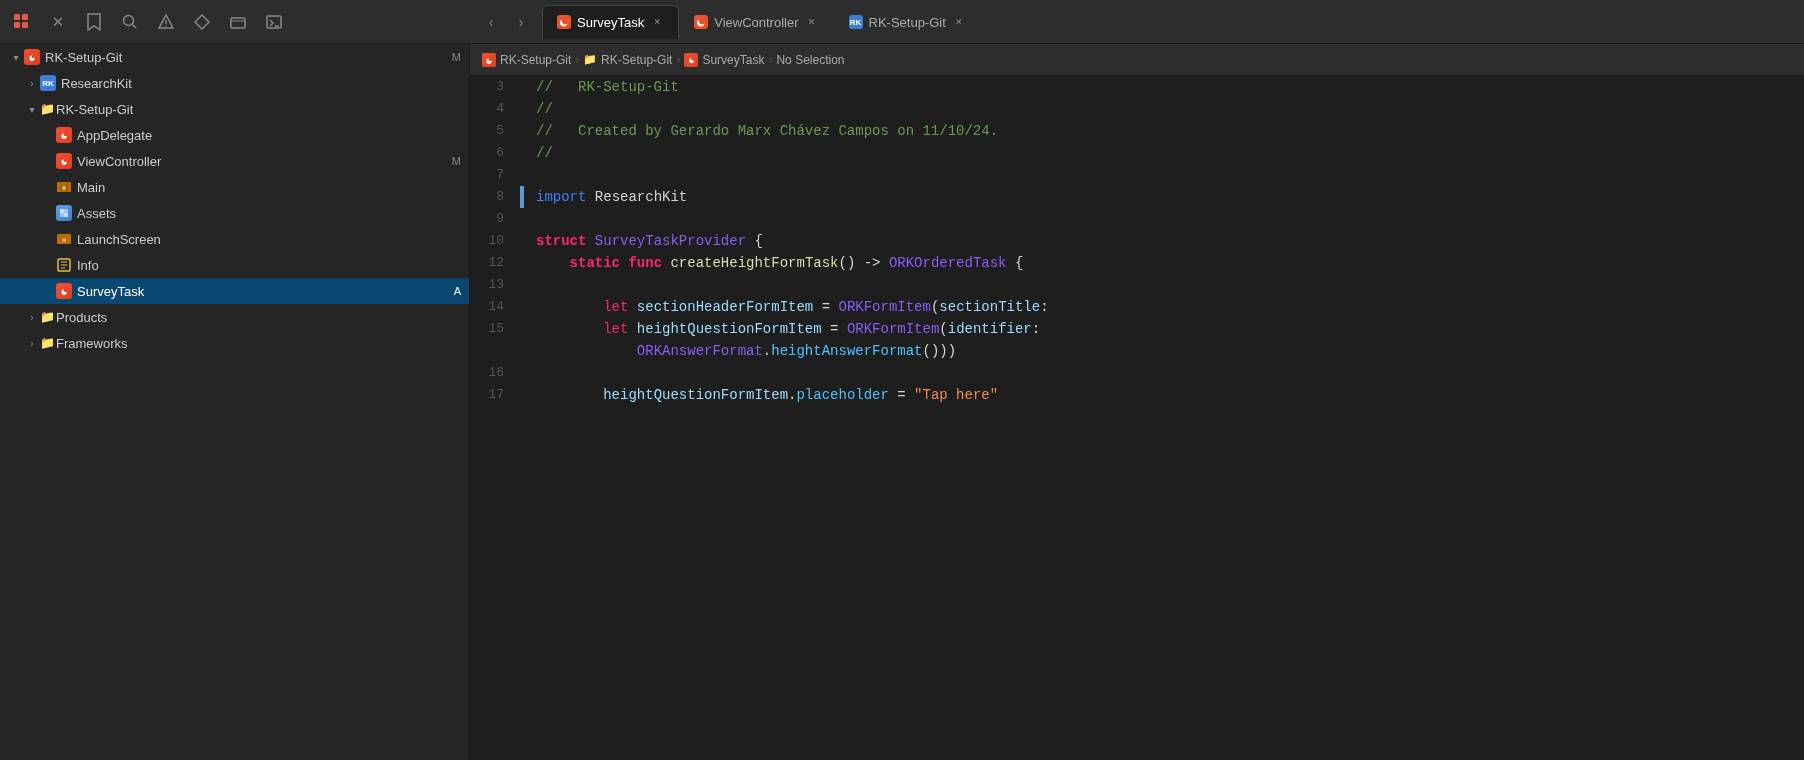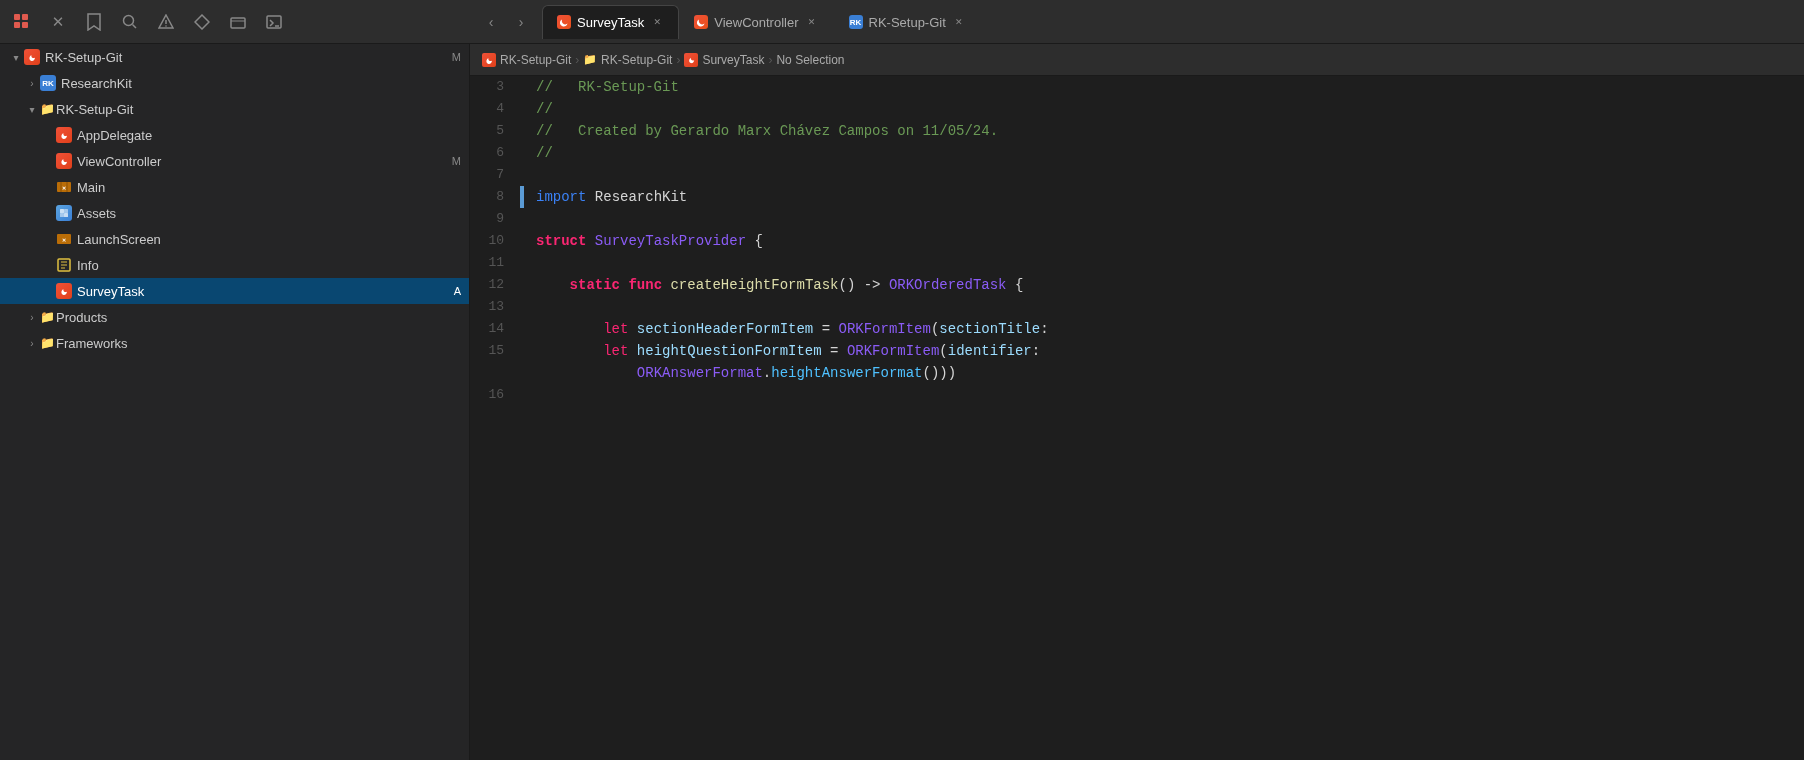--- a/index.html
+++ b/index.html
@@ -648,21 +648,21 @@
 
       <div class="code-line">
         <span class="line-number">4</span>
         <div class="line-indicator"></div>
         <span class="code-content comment">//</span>
       </div>
 
       <div class="code-line">
         <span class="line-number">5</span>
         <div class="line-indicator"></div>
-        <span class="code-content comment">//   Created by Gerardo Marx Chávez Campos on 11/05/24.</span>
+        <span class="code-content comment">//   Created by Gerardo Marx Chávez Campos on 11/10/24.</span>
       </div>
 
       <div class="code-line">
         <span class="line-number">6</span>
         <div class="line-indicator"></div>
         <span class="code-content comment">//</span>
       </div>
 
       <div class="code-line">
         <span class="line-number">7</span>
@@ -681,58 +681,58 @@
         <div class="line-indicator"></div>
         <span class="code-content"> </span>
       </div>
 
       <div class="code-line">
         <span class="line-number">10</span>
         <div class="line-indicator"></div>
         <span class="code-content"><span class="kw-struct">struct</span><span class="plain"> </span><span class="type-name">SurveyTaskProvider</span><span class="plain"> {</span></span>
       </div>
 
-      <div class="code-line">
-        <span class="line-number">11</span>
+
+      <div class="code-line">
+        <span class="line-number">12</span>
+        <div class="line-indicator"></div>
+        <span class="code-content"><span class="plain">    </span><span class="kw-static">static</span><span class="plain"> </span><span class="kw-func">func</span><span class="plain"> </span><span class="func-name">createHeightFormTask</span><span class="plain">() -&gt; </span><span class="type-name">ORKOrderedTask</span><span class="plain"> {</span></span>
+      </div>
+
+      <div class="code-line">
+        <span class="line-number">13</span>
         <div class="line-indicator"></div>
         <span class="code-content"> </span>
       </div>
 
       <div class="code-line">
-        <span class="line-number">12</span>
-        <div class="line-indicator"></div>
-        <span class="code-content"><span class="plain">    </span><span class="kw-static">static</span><span class="plain"> </span><span class="kw-func">func</span><span class="plain"> </span><span class="func-name">createHeightFormTask</span><span class="plain">() -&gt; </span><span class="type-name">ORKOrderedTask</span><span class="plain"> {</span></span>
-      </div>
-
-      <div class="code-line">
-        <span class="line-number">13</span>
+        <span class="line-number">14</span>
+        <div class="line-indicator"></div>
+        <span class="code-content"><span class="plain">        </span><span class="kw-let">let</span><span class="plain"> </span><span class="prop">sectionHeaderFormItem</span><span class="plain"> = </span><span class="type-name">ORKFormItem</span><span class="plain">(</span><span class="prop">sectionTitle</span><span class="plain">:</span></span>
+      </div>
+
+      <div class="code-line">
+        <span class="line-number">15</span>
+        <div class="line-indicator"></div>
+        <span class="code-content"><span class="plain">        </span><span class="kw-let">let</span><span class="plain"> </span><span class="prop">heightQuestionFormItem</span><span class="plain"> = </span><span class="type-name">ORKFormItem</span><span class="plain">(</span><span class="prop">identifier</span><span class="plain">:</span></span>
+      </div>
+
+      <div class="code-line">
+        <span class="line-number"></span>
+        <div class="line-indicator"></div>
+        <span class="code-content"><span class="plain">            </span><span class="type-name">ORKAnswerFormat</span><span class="plain">.</span><span class="method-call">heightAnswerFormat</span><span class="plain">()))</span></span>
+      </div>
+
+      <div class="code-line">
+        <span class="line-number">16</span>
         <div class="line-indicator"></div>
         <span class="code-content"> </span>
       </div>
 
       <div class="code-line">
-        <span class="line-number">14</span>
-        <div class="line-indicator"></div>
-        <span class="code-content"><span class="plain">        </span><span class="kw-let">let</span><span class="plain"> </span><span class="prop">sectionHeaderFormItem</span><span class="plain"> = </span><span class="type-name">ORKFormItem</span><span class="plain">(</span><span class="prop">sectionTitle</span><span class="plain">:</span></span>
-      </div>
-
-      <div class="code-line">
-        <span class="line-number">15</span>
-        <div class="line-indicator"></div>
-        <span class="code-content"><span class="plain">        </span><span class="kw-let">let</span><span class="plain"> </span><span class="prop">heightQuestionFormItem</span><span class="plain"> = </span><span class="type-name">ORKFormItem</span><span class="plain">(</span><span class="prop">identifier</span><span class="plain">:</span></span>
-      </div>
-
-      <div class="code-line">
-        <span class="line-number"></span>
-        <div class="line-indicator"></div>
-        <span class="code-content"><span class="plain">            </span><span class="type-name">ORKAnswerFormat</span><span class="plain">.</span><span class="method-call">heightAnswerFormat</span><span class="plain">()))</span></span>
-      </div>
-
-      <div class="code-line">
-        <span class="line-number">16</span>
-        <div class="line-indicator"></div>
-        <span class="code-content"> </span>
-      </div>
-
+        <span class="line-number">17</span>
+        <div class="line-indicator"></div>
+        <span class="code-content"><span class="plain">        </span><span class="prop">heightQuestionFormItem</span><span class="plain">.</span><span class="method-call">placeholder</span><span class="plain"> = </span><span class="string-lit">"Tap here"</span></span>
+      </div>
 
     </div>
   </div>
 </div>
 
 </body></html>

